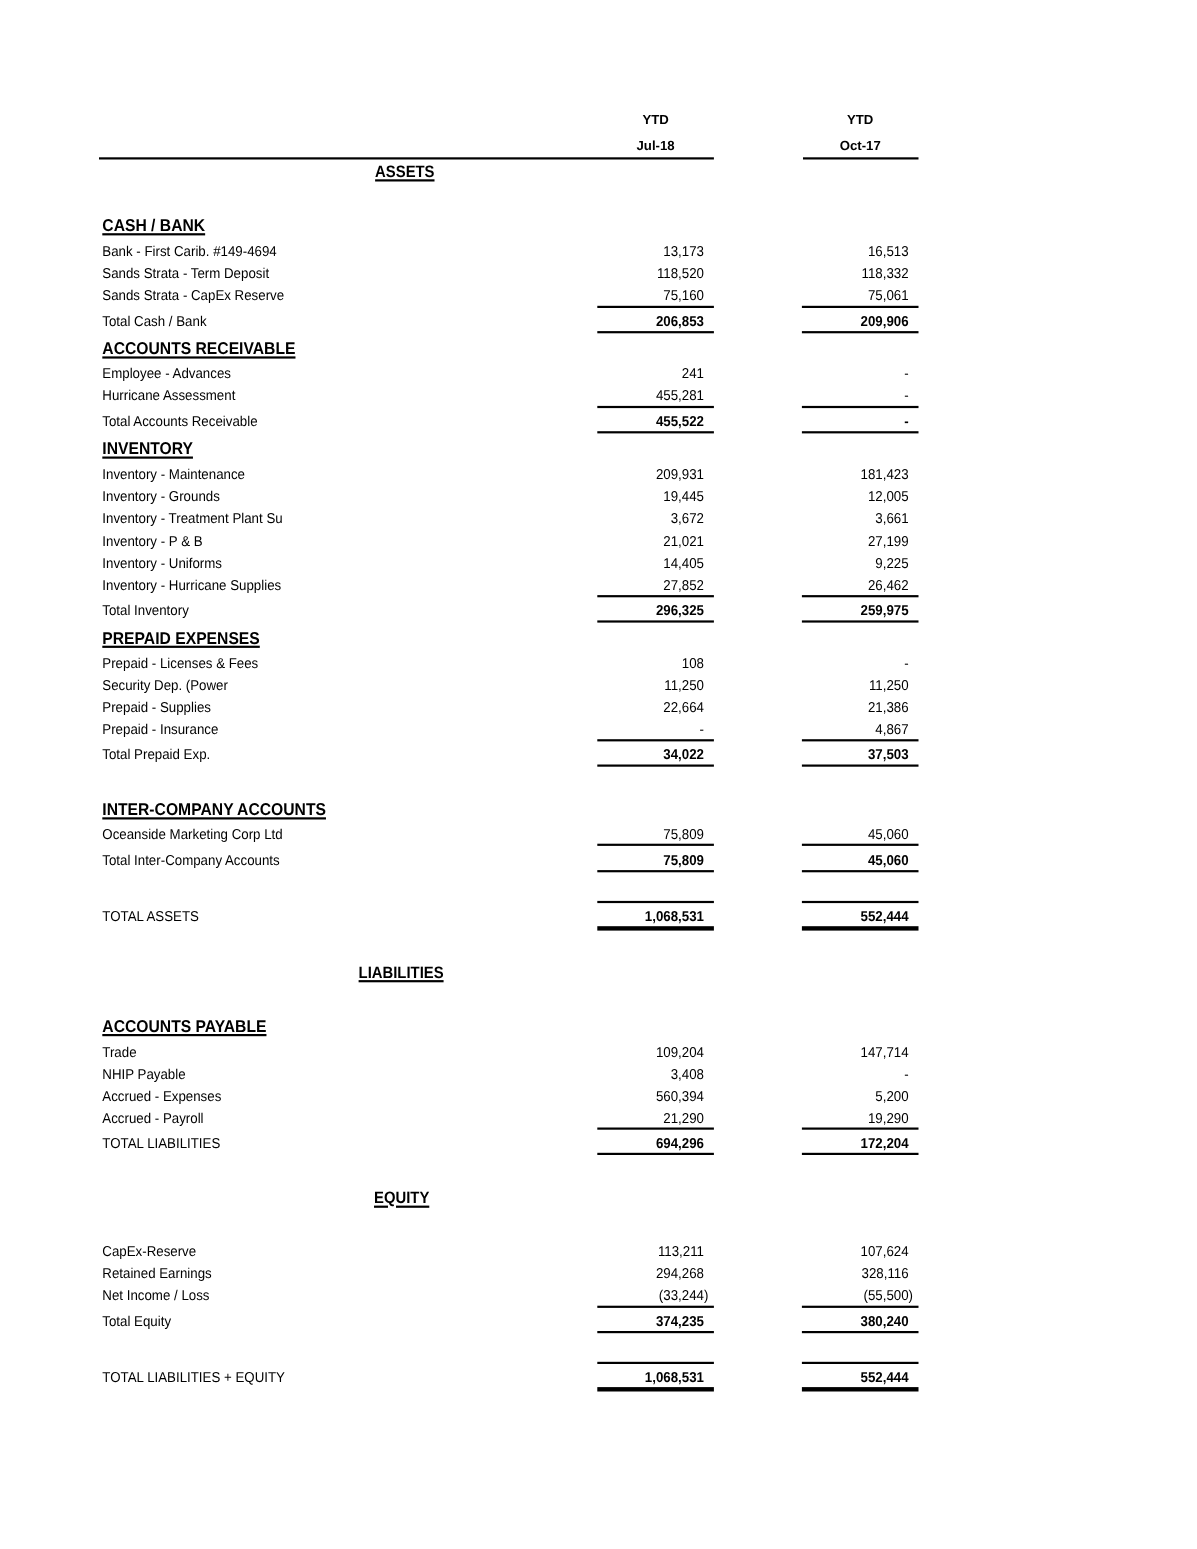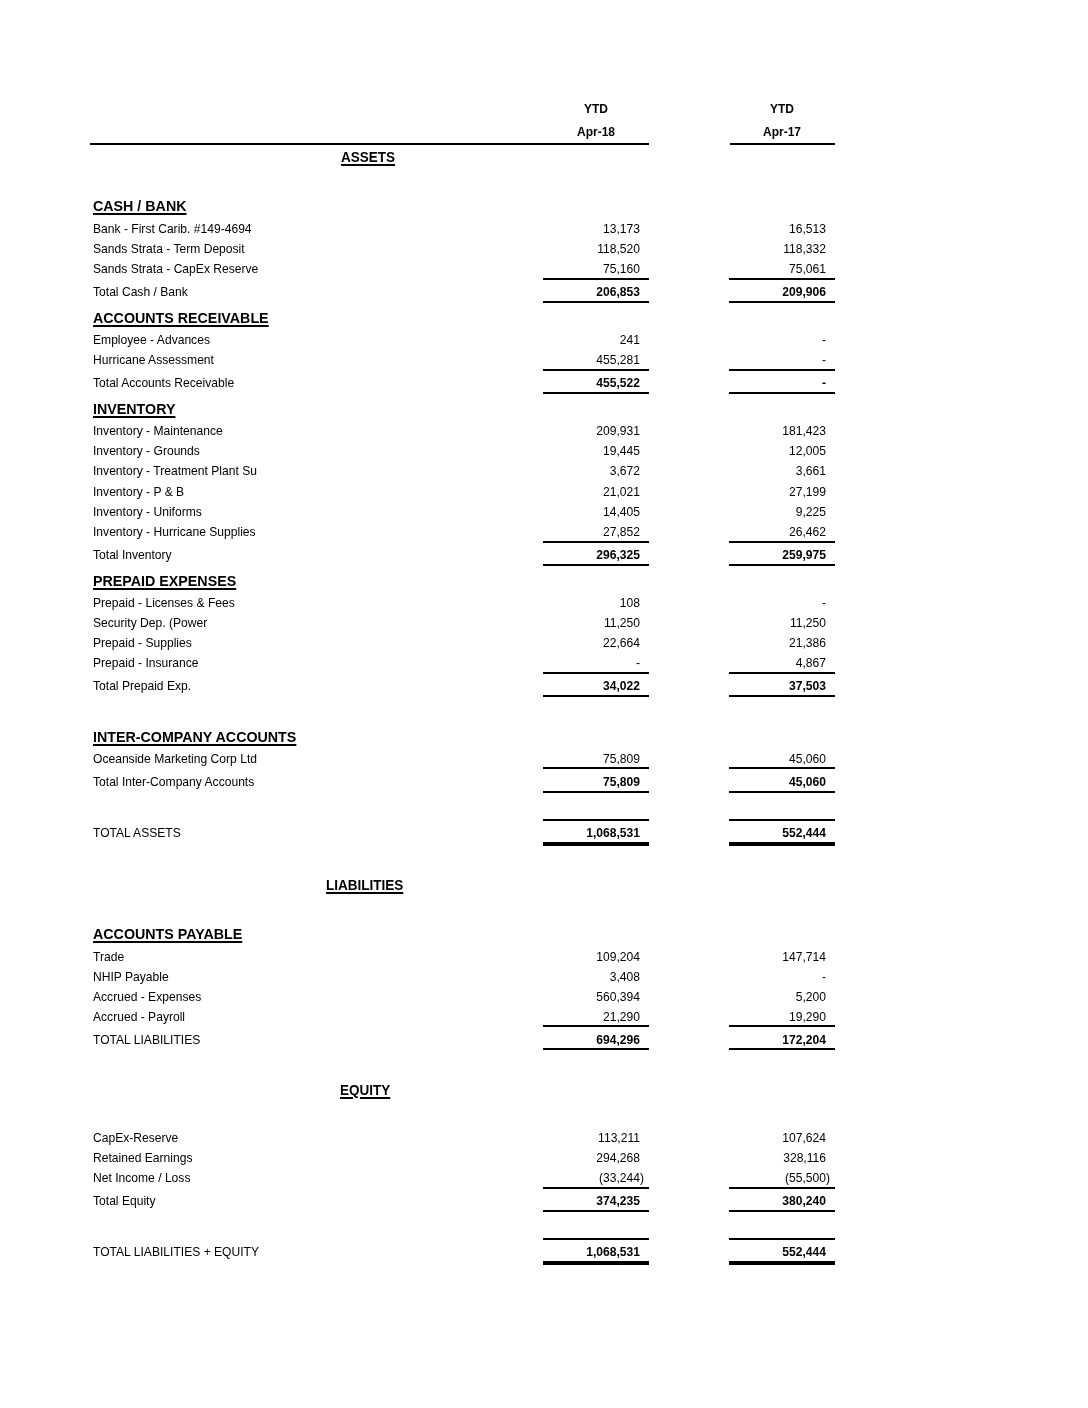--- a/index.html
+++ b/index.html
@@ -18,23 +18,23 @@
   .r1 { left: 543px; width: 106px; }
   .r2 { left: 729px; width: 106px; }
   .thick { height: 4px; }
 </style>
 </head>
 <body>
 
 <div class="page">
 
   <div class="colhead" style="left:546px; top:102px;">YTD</div>
-  <div class="colhead" style="left:546px; top:125px;">Apr-18</div>
+  <div class="colhead" style="left:546px; top:125px;">Jul-18</div>
   <div class="colhead" style="left:732px; top:102px;">YTD</div>
-  <div class="colhead" style="left:732px; top:125px;">Apr-17</div>
+  <div class="colhead" style="left:732px; top:125px;">Oct-17</div>
   <div class="rule" style="left:90px; width:559px; top:143px;"></div>
   <div class="rule" style="left:730px; width:105px; top:143px;"></div>
 
   <div class="section-title" style="left:341px; top:148px;">ASSETS</div>
 
   <div class="group-title" style="top:197px;">CASH / BANK</div>
   <div>
     <div class="txt" style="left:93px; top:221px;">Bank - First Carib. #149-4694</div>
     <div class="num c1" style="top:221px;">13,173</div>
     <div class="num c2" style="top:221px;">16,513</div>

